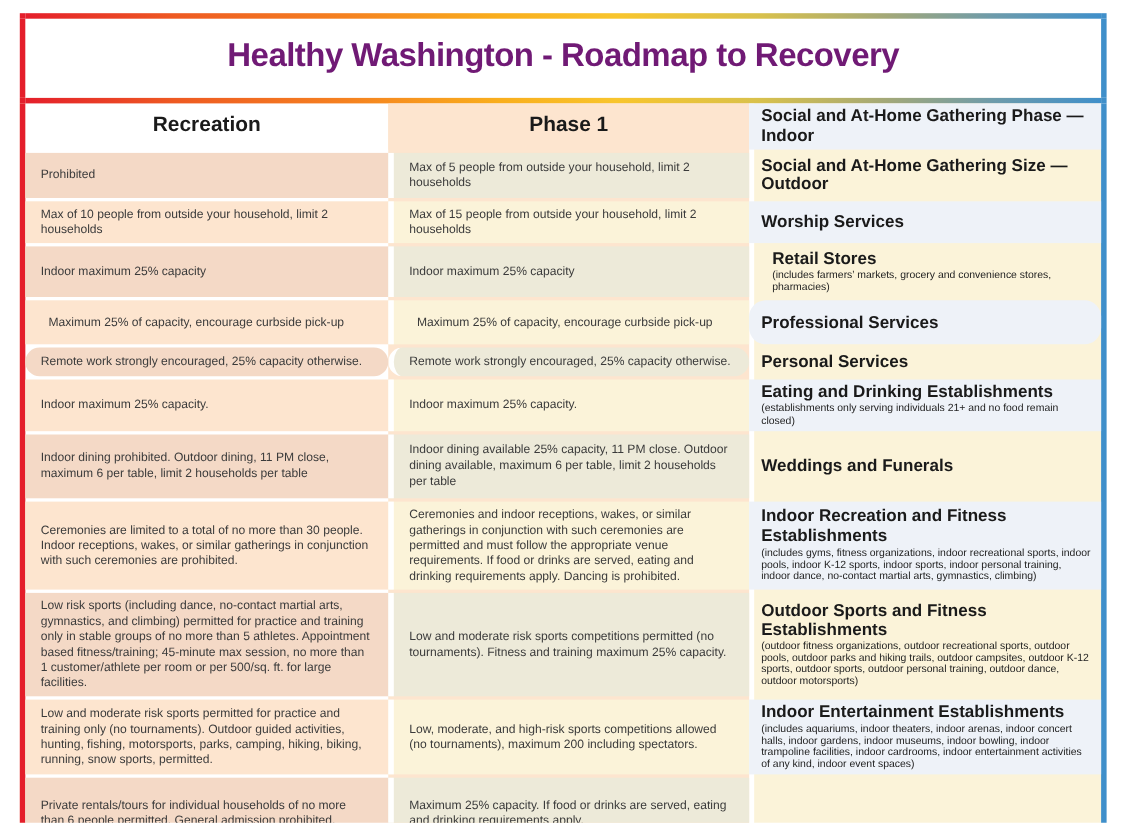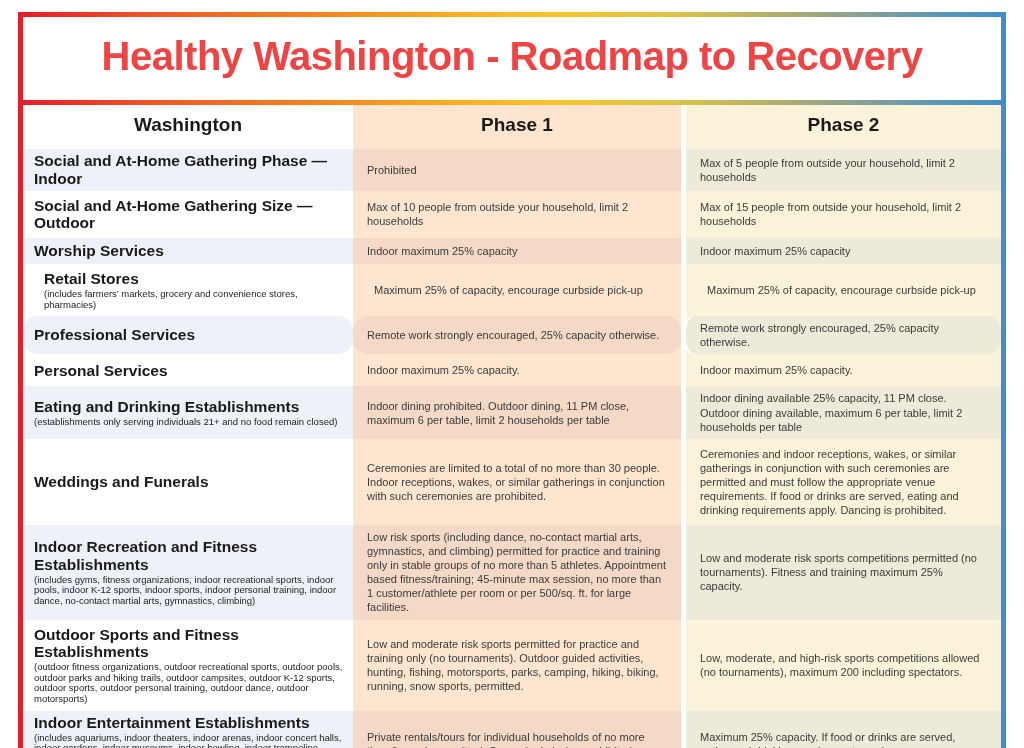--- a/index.html
+++ b/index.html
@@ -18,23 +18,23 @@
       #f8c52d 55%, #d9c14b 68%, #a3a878 80%, #6d9bab 90%, #3f8fca 100%) 1;
   }
 
   .title-box {
     border-width: 5px 5px 0 5px;
     background: #ffffff;
     text-align: center;
     padding: 17px 10px 21px 10px;
   }
   .title-box h1 {
-    font-size: 40px;
+    font-size: 30px;
     font-weight: bold;
-    color: #ef4444;
+    color: #701a75;
     letter-spacing: -0.5px;
   }
 
   .table-box {
     border-width: 5px;
     display: grid;
     grid-template-columns: 330px 328px 1fr;
     grid-auto-rows: auto;
     row-gap: 3px;
     align-items: stretch;
@@ -96,23 +96,22 @@
 </head>
 <body>
 
 <div class="page">
 
   <div class="title-box gradient-border">
     <h1>Healthy Washington - Roadmap to Recovery</h1>
   </div>
 
   <div class="table-box gradient-border" id="grid">
-    <div class="hcell act">Washington</div>
+    <div class="hcell act">Recreation</div>
     <div class="hcell p1">Phase 1</div>
-    <div class="hcell p2">Phase 2</div>
 
   <div class="row odd" data-row="1">
     <div class="cell act-cell">
       <div class="act-name">Social and At-Home Gathering Phase — Indoor</div>
 
     </div>
     <div class="cell p1-cell">Prohibited</div>
     <div class="cell p2-cell">Max of 5 people from outside your household, limit 2 households</div>
   </div>
 

